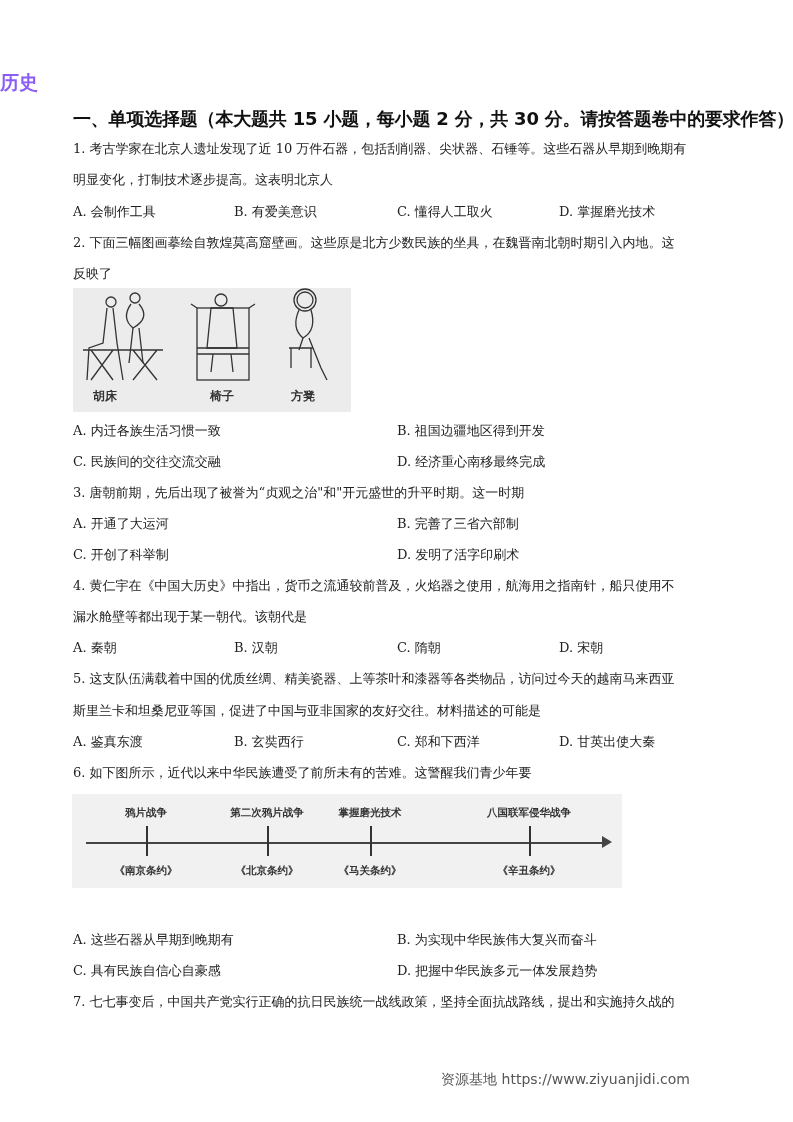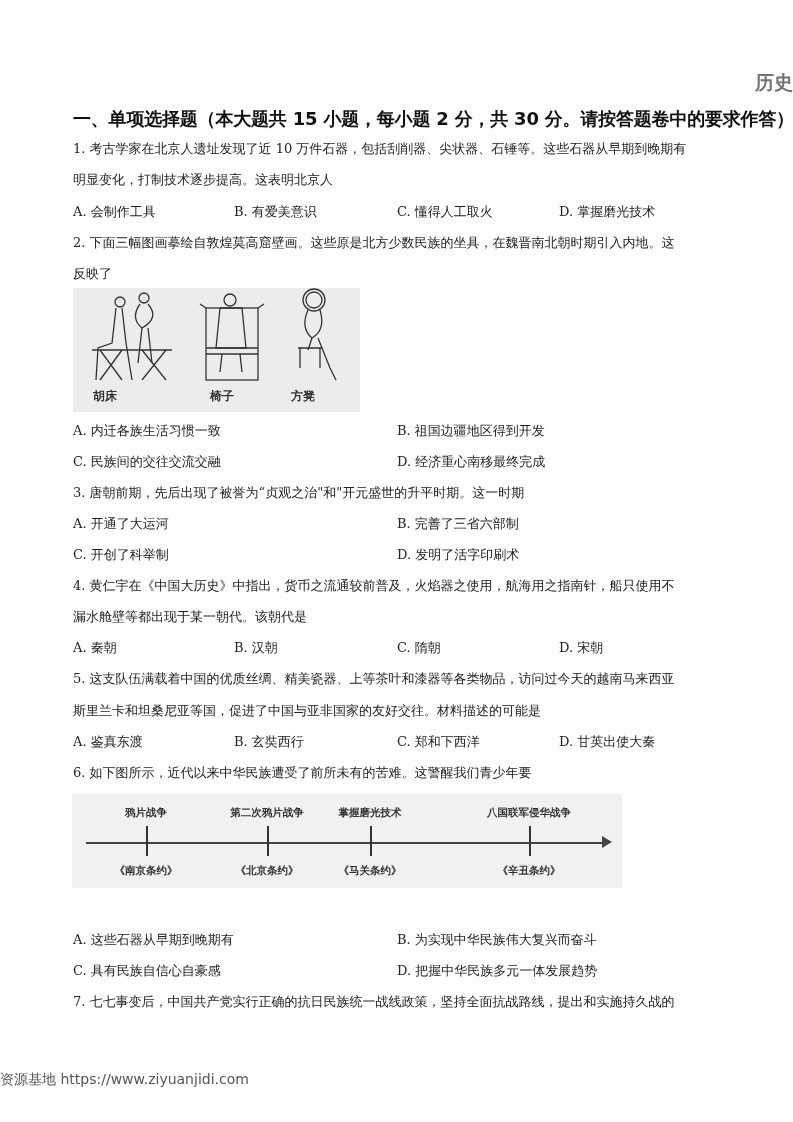--- a/index.html
+++ b/index.html
@@ -2,37 +2,36 @@
 <html><head>
 <meta charset="utf-8">
 <style>
   html, body { margin: 0; padding: 0; background: #ffffff; }
   body {
     width: 793px; height: 1122px; position: relative; overflow: hidden;
     font-family: "DejaVu Serif", "Liberation Serif", serif;
     color: #1a1a1a;
   }
   .title {
-    position: absolute; top: 70px; left: 0; width: 793px; text-align: right;
-    font-family: "DejaVu Sans", sans-serif; font-weight: bold; font-size: 19px; color: #737373;
+    position: absolute; top: 70px; left: 0; width: 793px; text-align: left;
+    font-family: "DejaVu Sans", sans-serif; font-weight: bold; font-size: 19px; color: #8b5cf6;
   }
   .section {
     position: absolute; top: 107px; left: 73px; width: 680px;
     font-family: "DejaVu Sans", sans-serif; font-weight: bold; font-size: 18px; color: #111;
     white-space: nowrap; letter-spacing: -0.2px;
   }
   .line {
     position: absolute; left: 73px; font-size: 13px; line-height: 16px; white-space: nowrap;
     color: #222;
   }
   .opt { position: absolute; font-size: 13px; line-height: 16px; white-space: nowrap; color: #222; }
   .fig1 {
     position: absolute; top: 288px; left: 73px; width: 278px; height: 124px;
     background: #ececec;
-    padding-left: 9px;
   }
   .fig1 .lbl {
     position: absolute; top: 100px; font-size: 12px; font-weight: bold; color: #333;
     font-family: "DejaVu Serif", serif;
   }
   .timeline {
     position: absolute; top: 794px; left: 72px; width: 550px; height: 94px;
     background: #f1f1f1;
   }
   .timeline .ev {
@@ -48,21 +47,21 @@
   }
   .timeline .axis {
     position: absolute; top: 48px; left: 14px; width: 520px; height: 1.5px; background: #444;
   }
   .timeline .arrow {
     position: absolute; top: 42px; left: 530px; width: 0; height: 0;
     border-top: 6px solid transparent; border-bottom: 6px solid transparent;
     border-left: 10px solid #444;
   }
   .footer {
-    position: absolute; top: 1071px; left: 0; width: 690px; text-align: left;
+    position: absolute; top: 1071px; left: 0; width: 690px; text-align: right;
     font-family: "DejaVu Sans", sans-serif; font-size: 14px; color: #555;
   }
 </style>
 </head>
 <body>
 
 <div class="title">历史</div>
 <div class="section">一、单项选择题（本大题共 15 小题，每小题 2 分，共 30 分。请按答题卷中的要求作答）</div>
 
 <div class="line" style="top:141px">1. 考古学家在北京人遗址发现了近 10 万件石器，包括刮削器、尖状器、石锤等。这些石器从早期到晚期有</div>

